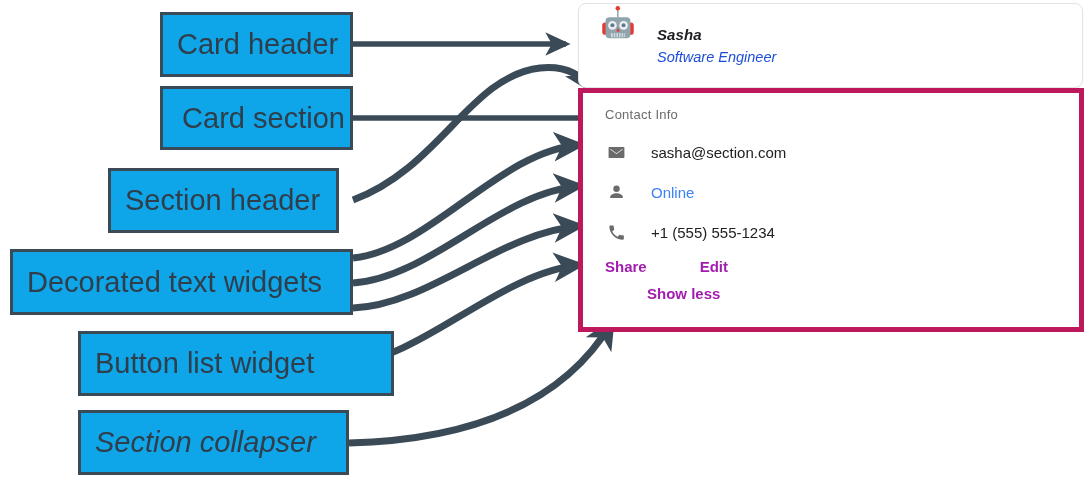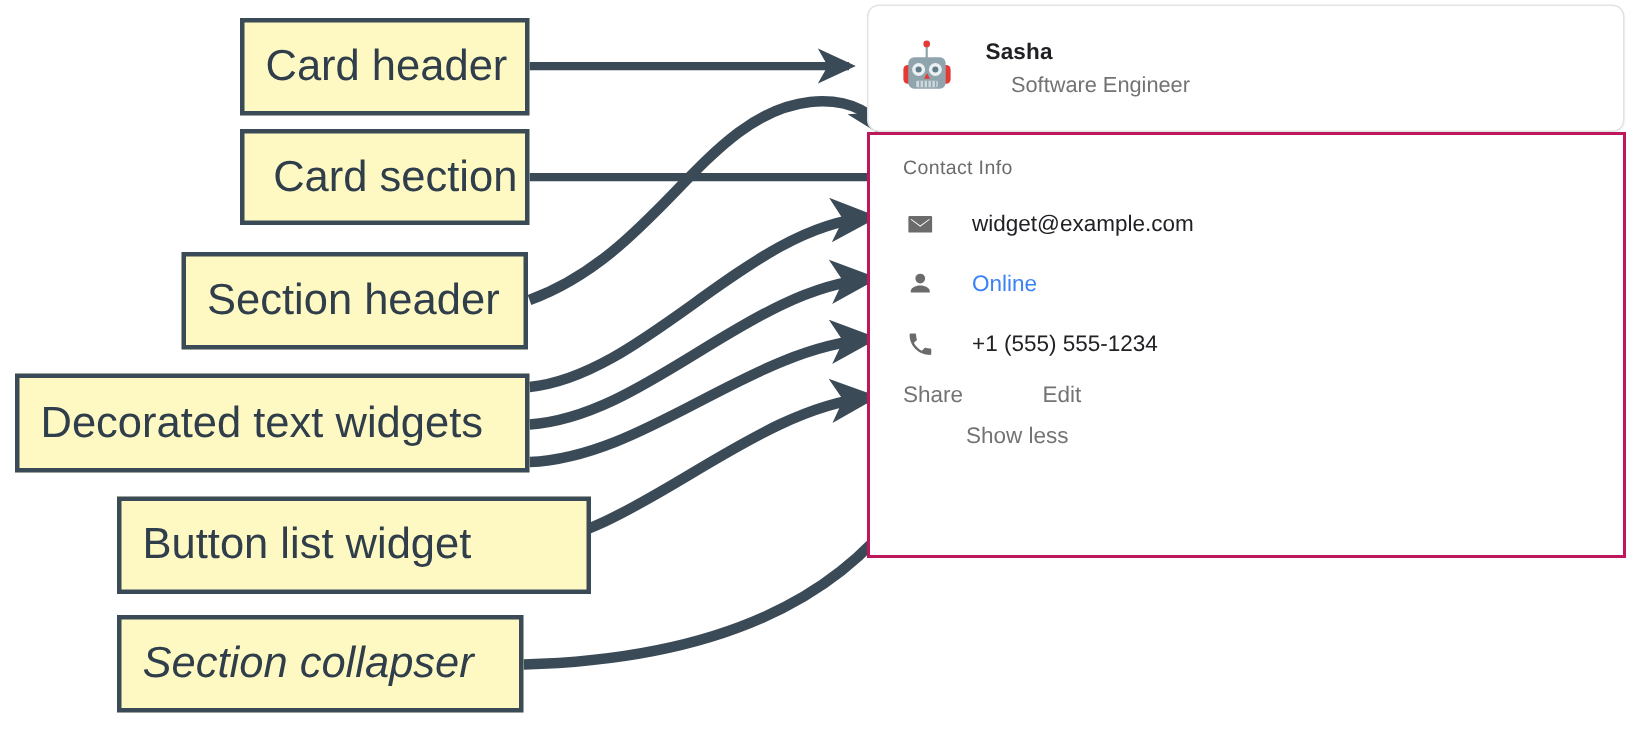--- a/index.html
+++ b/index.html
@@ -26,21 +26,21 @@
     width: 1090px;
     height: 494px;
     pointer-events: none;
   }
 
   
   .callout {
     position: absolute;
     box-sizing: border-box;
     border: 3px solid #3a4a57;
-    background: #fef9c3;
+    background: #0ea5e9;
     display: flex;
     align-items: center;
     padding-left: 14px;
     color: #2f3e4a;
     font-size: 29px;
     line-height: 1;
     white-space: nowrap;
     font-family: "Liberation Sans", sans-serif;
   }
 
@@ -52,23 +52,23 @@
     width: 505px;
     height: 85px;
     box-sizing: border-box;
     background: #ffffff;
     border: 1px solid #e3e3e3;
     border-radius: 8px;
     box-shadow: 0 1px 2px rgba(0,0,0,0.04);
   }
   #card-header {
     display: flex;
-    align-items: center;
     height: 100%;
     padding-left: 18px;
+    font-style: italic;
   }
   #avatar {
     width: 42px;
     height: 42px;
     flex: 0 0 42px;
     margin-right: 18px;
   }
   #header-text {
     display: flex;
     flex-direction: column;
@@ -76,33 +76,32 @@
   }
   #card-title {
     font-size: 15px;
     font-weight: bold;
     color: #202124;
     letter-spacing: 0.1px;
     margin-bottom: 6px;
   }
   #card-subtitle {
     font-size: 14.5px;
-    color: #737373;
-    margin-left: 17px;
+    color: #1d4ed8;
   }
 
   
   #card-section {
     position: absolute;
     left: 578px;
     top: 88px;
     width: 506px;
-    height: 284px;
+    height: 244px;
     box-sizing: border-box;
-    border: 2px solid #be185d;
+    border: 5px solid #be185d;
     background: #ffffff;
   }
   #section-inner {
     padding: 14px 0 0 22px;
   }
   #section-header {
     font-size: 13px;
     color: #6b6b6b;
     letter-spacing: 0.25px;
     margin-bottom: 16px;
@@ -129,22 +128,22 @@
     color: #3b82f6;
   }
   #button-list {
     display: flex;
     align-items: center;
     margin-top: 4px;
     margin-bottom: 10px;
   }
   .link-button {
     font-size: 15px;
-    color: #737373;
-    font-weight: normal;
+    color: #a21caf;
+    font-weight: bold;
     background: none;
     border: none;
     padding: 0;
     font-family: "Liberation Sans", sans-serif;
     cursor: pointer;
   }
   #btn-share { margin-right: 53px; }
   #collapser {
     margin-left: 42px;
   }
@@ -179,21 +178,21 @@
   </svg>
 
   <div class="callout" style="left:160px; top:12px; width:193px; height:65px;">
     <span>Card header</span>
   </div>
 
   <div class="callout" style="left:160px; top:86px; width:193px; height:64px;justify-content:center;">
     <span>Card section</span>
   </div>
 
-  <div class="callout" style="left:121px; top:168px; width:231px; height:65px;">
+  <div class="callout" style="left:108px; top:168px; width:231px; height:65px;">
     <span>Section header</span>
   </div>
 
   <div class="callout" style="left:10px; top:249px; width:343px; height:66px;">
     <span>Decorated text widgets</span>
   </div>
 
   <div class="callout" style="left:78px; top:331px; width:316px; height:65px;">
     <span>Button list widget</span>
   </div>
@@ -241,21 +240,21 @@
     <div id="section-inner">
 
       <div id="section-header">Contact Info</div>
 
       <div class="text-row">
         <span class="row-icon">
           <svg viewBox="0 0 24 24" width="19" height="19" xmlns="http://www.w3.org/2000/svg">
             <path fill="#6b6b6b" d="M3 5h18a1 1 0 0 1 1 1v12a1 1 0 0 1-1 1H3a1 1 0 0 1-1-1V6a1 1 0 0 1 1-1zm9 8.1L4.2 7.4v.9L12 14l7.8-5.7v-.9L12 13.1z"></path>
           </svg>
         </span>
-        <span class="row-label">widget@example.com</span>
+        <span class="row-label">sasha@section.com</span>
       </div>
 
       <div class="text-row">
         <span class="row-icon">
           <svg viewBox="0 0 24 24" width="19" height="19" xmlns="http://www.w3.org/2000/svg">
             <circle cx="12" cy="7.2" r="4.1" fill="#6b6b6b"></circle>
             <path fill="#6b6b6b" d="M12 13c-4.4 0-8 2.3-8 4.6V19h16v-1.4C20 15.3 16.4 13 12 13z"></path>
           </svg>
         </span>
         <span class="row-label status-online">Online</span>

